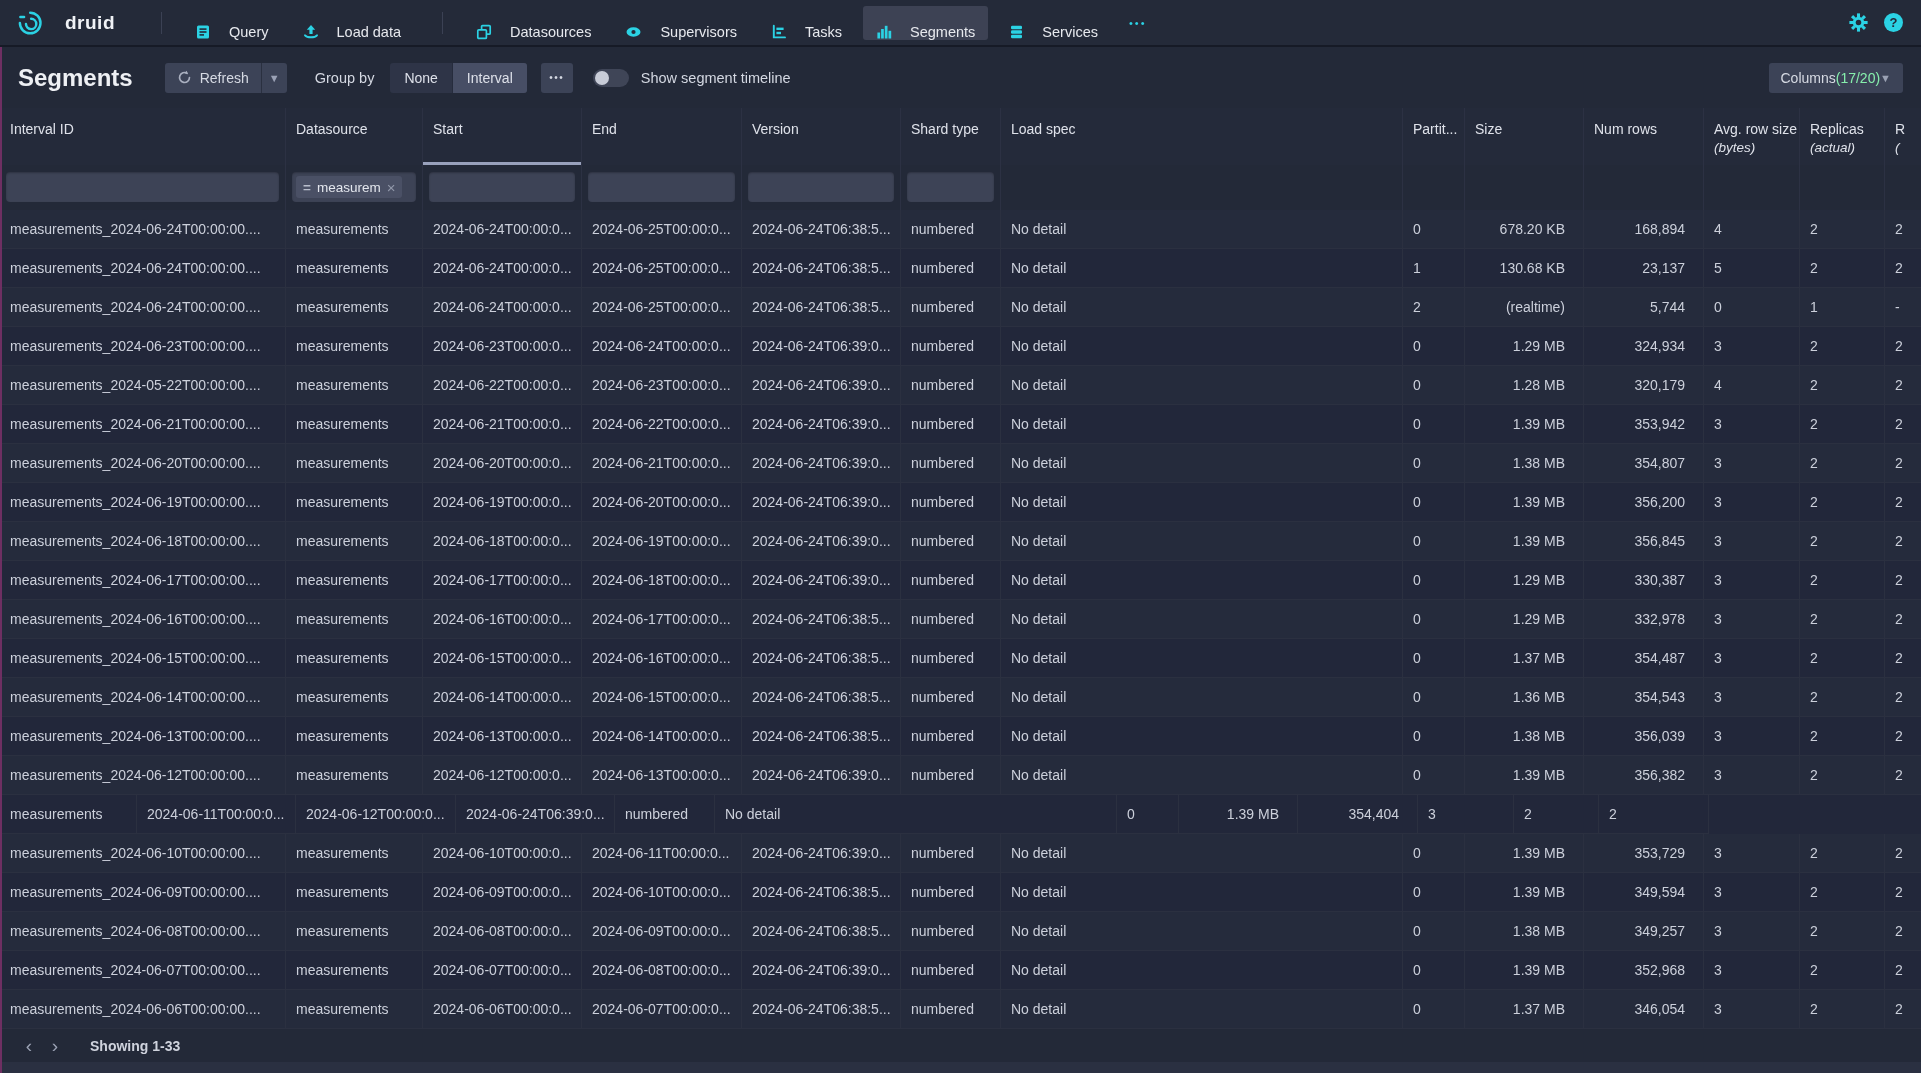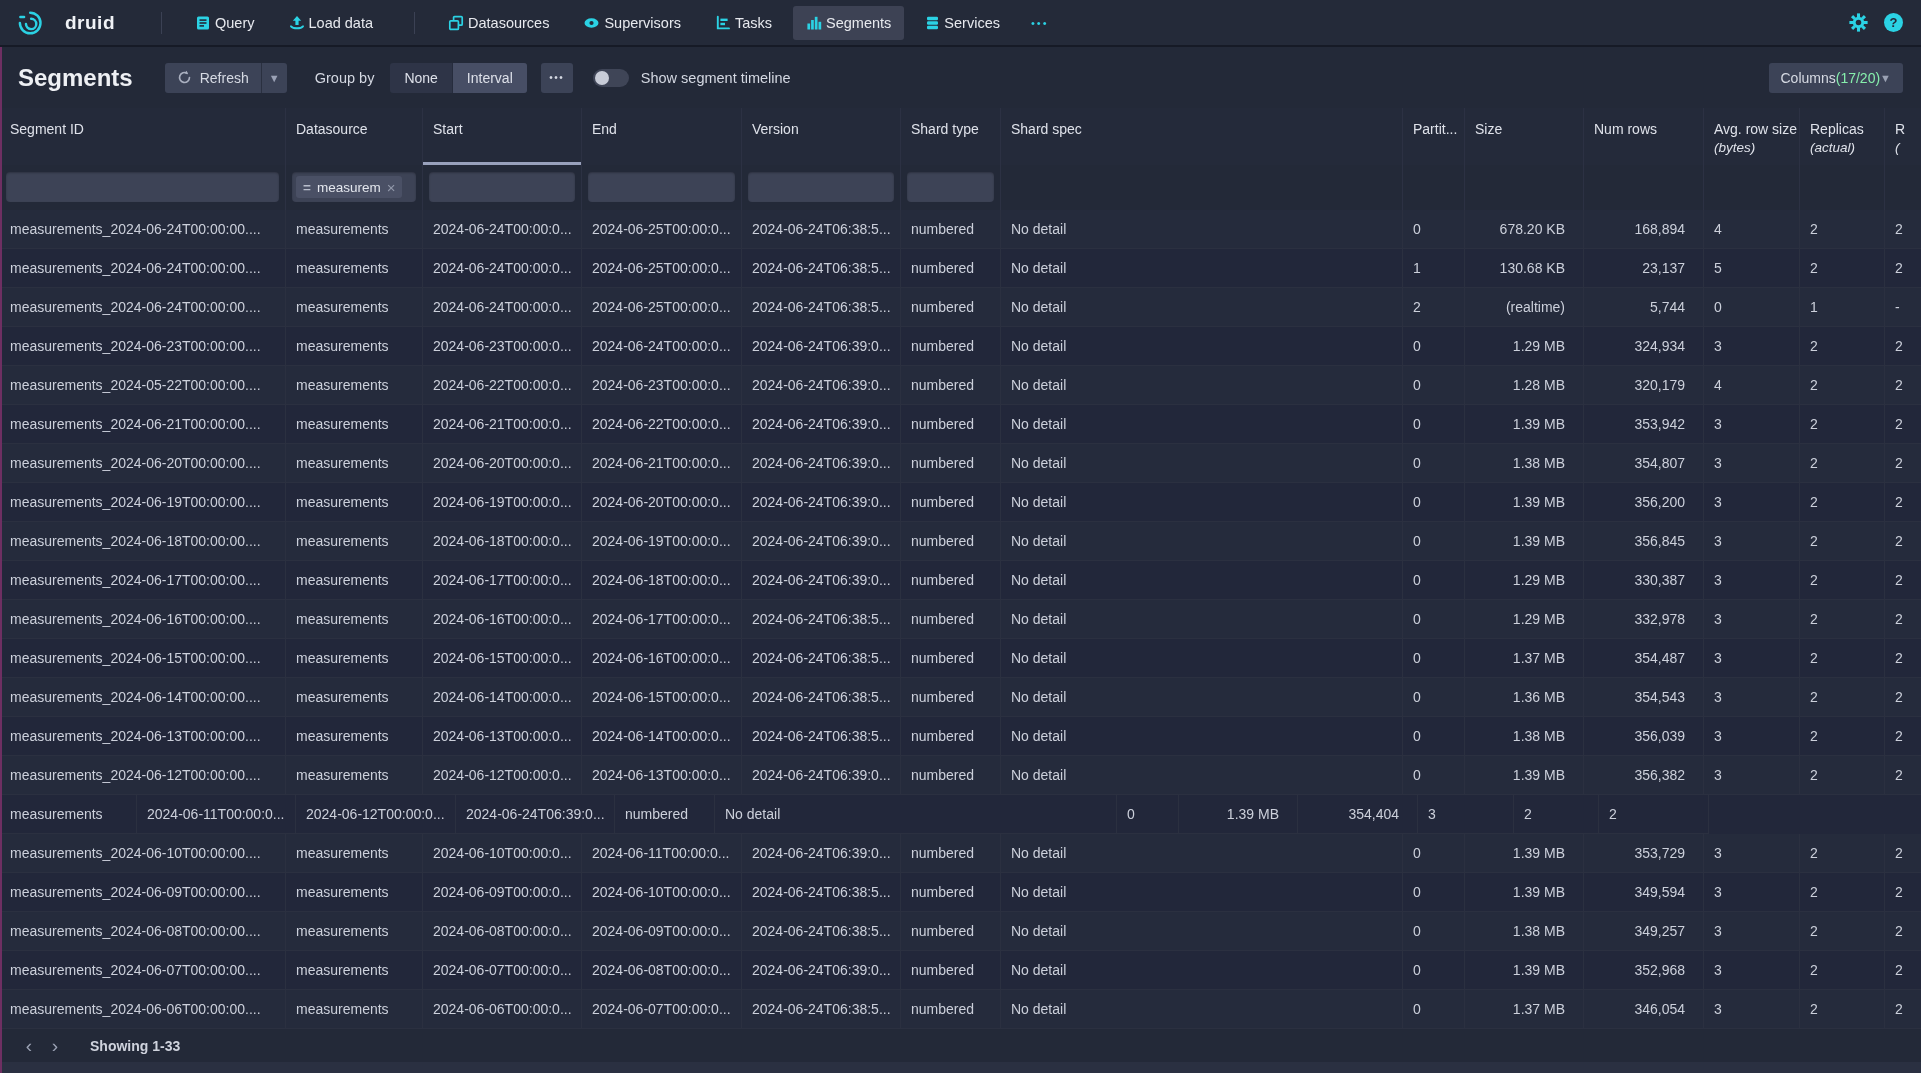--- a/index.html
+++ b/index.html
@@ -10,21 +10,21 @@
   }
   
   .nav {
     height:47px; background:#242a39; display:flex; align-items:center;
     padding:0 18px; border-bottom:2px solid #161a26;
   }
   .logo { display:flex; align-items:center; gap:17px; margin-right:26px; }
   .logo-text { color:#f0f2f6; font-size:19px; font-weight:700; letter-spacing:.5px; }
   .nav-divider { width:1px; height:22px; background:#3b4154; margin:0 20px; }
   .nav-item {
-    display:flex; align-items:center; gap:4px; padding:0 13px; height:34px;
+    display:flex; align-items:flex-end; gap:18px; padding:0 13px; height:34px;
     border-radius:3px; cursor:pointer; margin-right:8px;
   }
   .nav-item.active { background:#3d4254; }
   .nav-label { color:#e7e9ee; font-size:14.5px; }
   .nav-icon { display:flex; align-items:center; }
   .nav-more { color:#2bd2e4; font-size:11px; letter-spacing:2px; padding:0 10px; cursor:pointer; }
   .nav-right { margin-left:auto; display:flex; align-items:center; gap:16px; }
   .help-circle {
     width:19px; height:19px; border-radius:50%; background:#2bd2e4;
     color:#232838; font-weight:700; font-size:13px; display:flex;
@@ -233,27 +233,27 @@
   <div class="btn columns-btn">
     <span>Columns</span>
     <span class="dim">(17/20)</span>
     <span class="columns-caret">▼</span>
   </div>
 </div>
 
 <div class="table-wrap">
   <div class="tbl">
     <div class="hrow" id="header-row">
-        <div class="hcell c0"><span>Segment ID</span></div>
+        <div class="hcell c0"><span>Interval ID</span></div>
         <div class="hcell c1"><span>Datasource</span></div>
         <div class="hcell c2 sorted"><span>Start</span></div>
         <div class="hcell c3"><span>End</span></div>
         <div class="hcell c4"><span>Version</span></div>
         <div class="hcell c5"><span>Shard type</span></div>
-        <div class="hcell c6"><span>Shard spec</span></div>
+        <div class="hcell c6"><span>Load spec</span></div>
         <div class="hcell c7"><span>Partit...</span></div>
         <div class="hcell c8"><span>Size</span></div>
         <div class="hcell c9"><span>Num rows</span></div>
         <div class="hcell c10"><span>Avg. row size</span><span class="hsub">(bytes)</span></div>
         <div class="hcell c11"><span>Replicas</span><span class="hsub">(actual)</span></div>
         <div class="hcell c12"><span>R</span><span class="hsub">(</span></div>
       </div>
     <div class="frow" id="filter-row">
         <div class="fcell c0">
           <div class="finput"></div>

